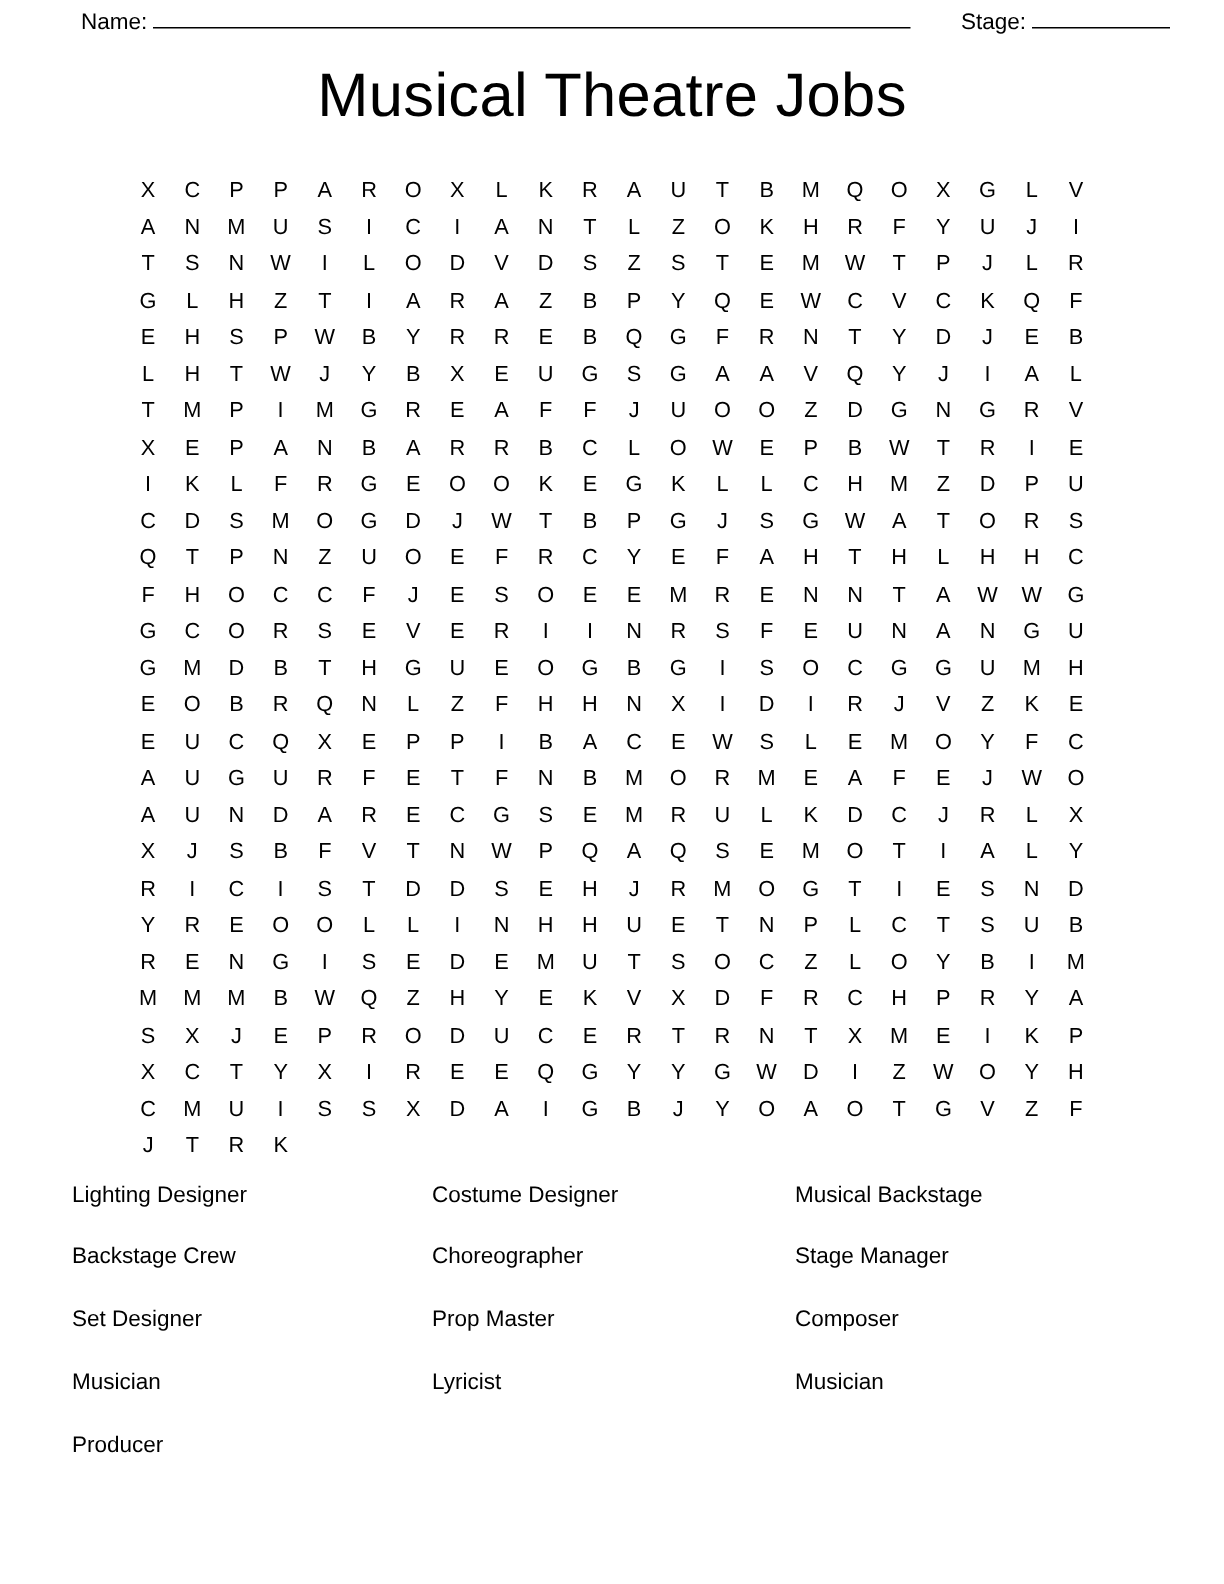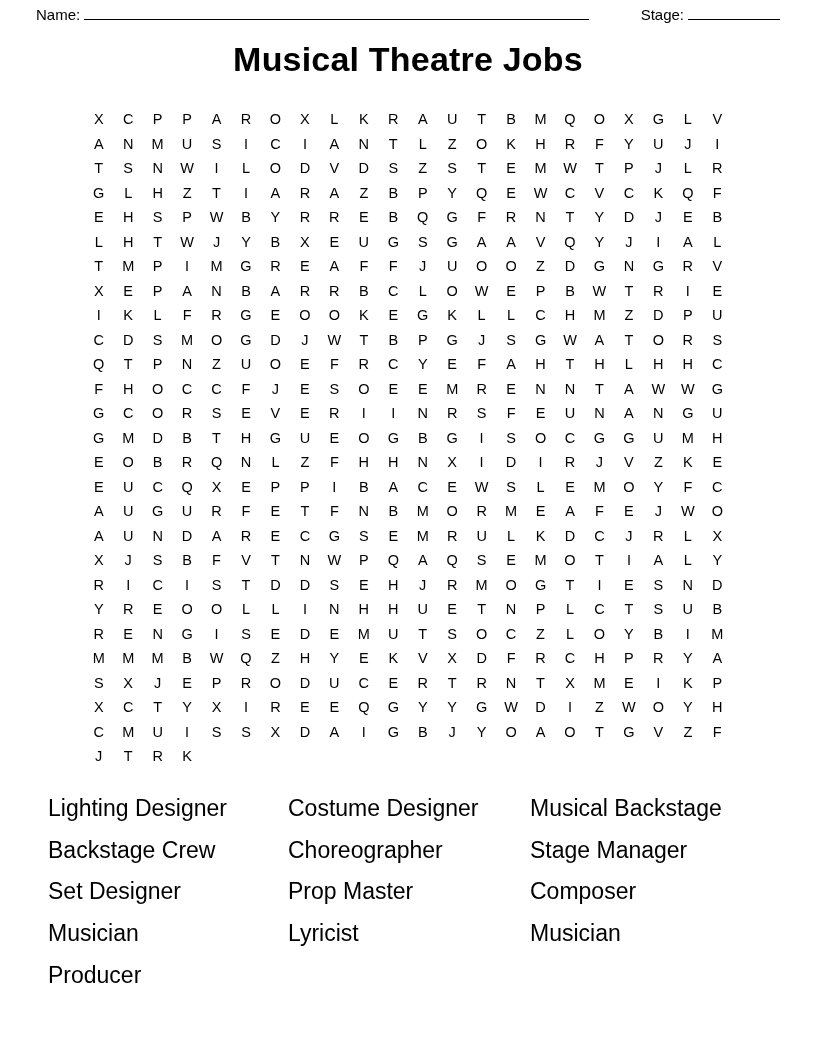--- a/index.html
+++ b/index.html
@@ -38,35 +38,36 @@
     min-width: 0;
   }
   .header-right {
     display: flex;
     align-items: baseline;
     flex: 0 0 auto;
     padding-left: 10px;
   }
   .field-label {
     font-size: 15px;
+    margin-left: 18px;
   }
   .rule {
     display: inline-block;
     border-bottom: 1px solid #000;
     height: 11px;
     margin-left: 4px;
   }
   .rule-name { width: 505px; }
   .rule-date { width: 92px; }
 
   
   .title {
     text-align: center;
-    font-size: 34px;
-    font-weight: bold;
+    font-size: 41px;
+    font-weight: normal;
     letter-spacing: 0.2px;
     margin: 18px 0 0 0;
     line-height: 1.1;
   }
 
   
   .grid {
     margin: 34px auto 0 auto;
     width: 648px;
     display: grid;
@@ -75,26 +76,26 @@
     font-size: 14.5px;
   }
   .grid .cell {
     text-align: center;
     line-height: 1;
     letter-spacing: 0;
   }
 
   
   .wordlist {
-    margin: 30px 0 0 12px;
+    margin: 16px 0 0 12px;
     width: 720px;
     display: grid;
     grid-template-columns: 240px 242px auto;
-    row-gap: 13px;
-    font-size: 23px;
+    row-gap: 23px;
+    font-size: 15px;
     line-height: 1.25;
   }
   .wordlist .word {
     white-space: nowrap;
   }
 </style>
 </head>
 <body>
 
 <div class="page">

